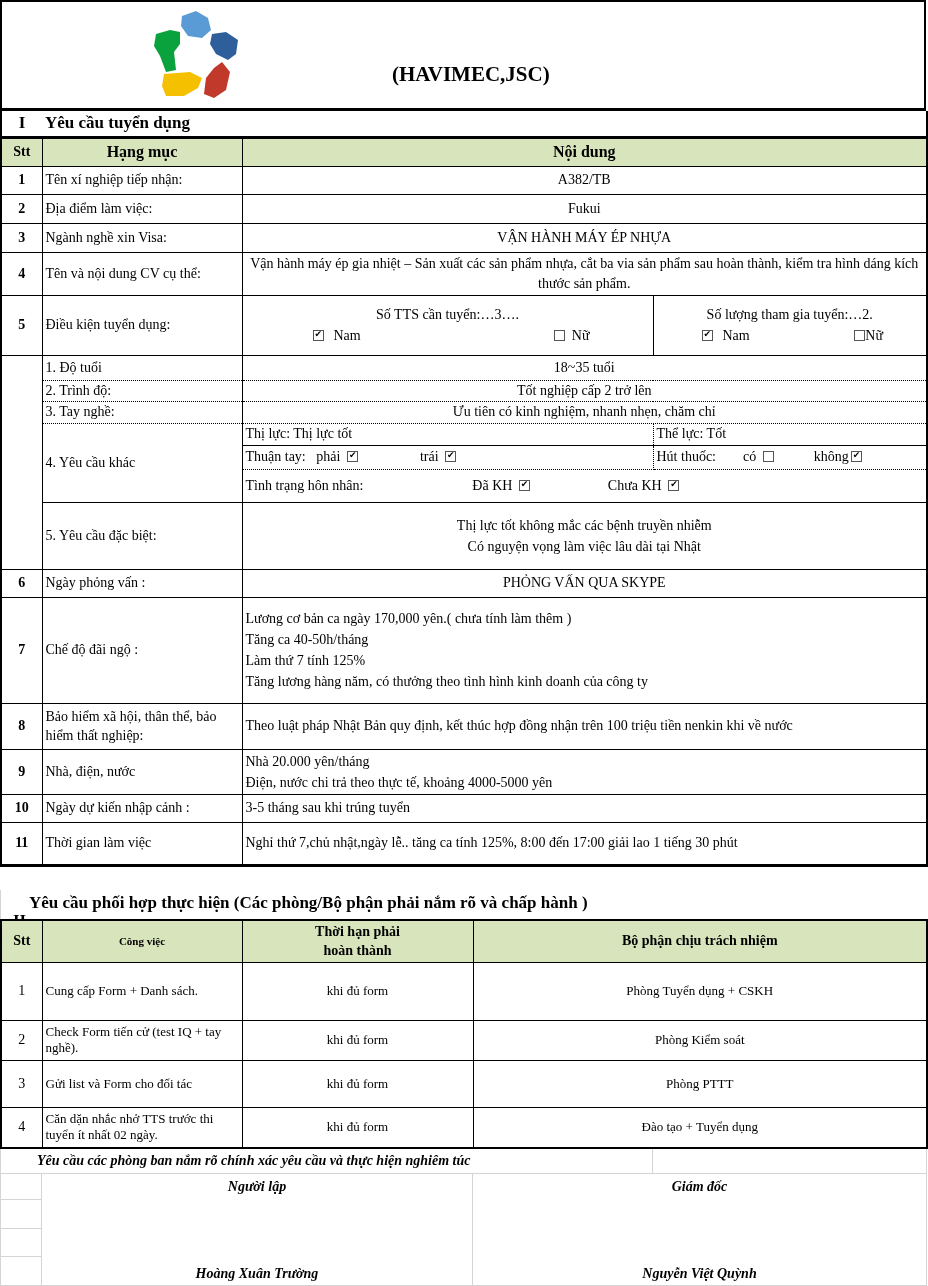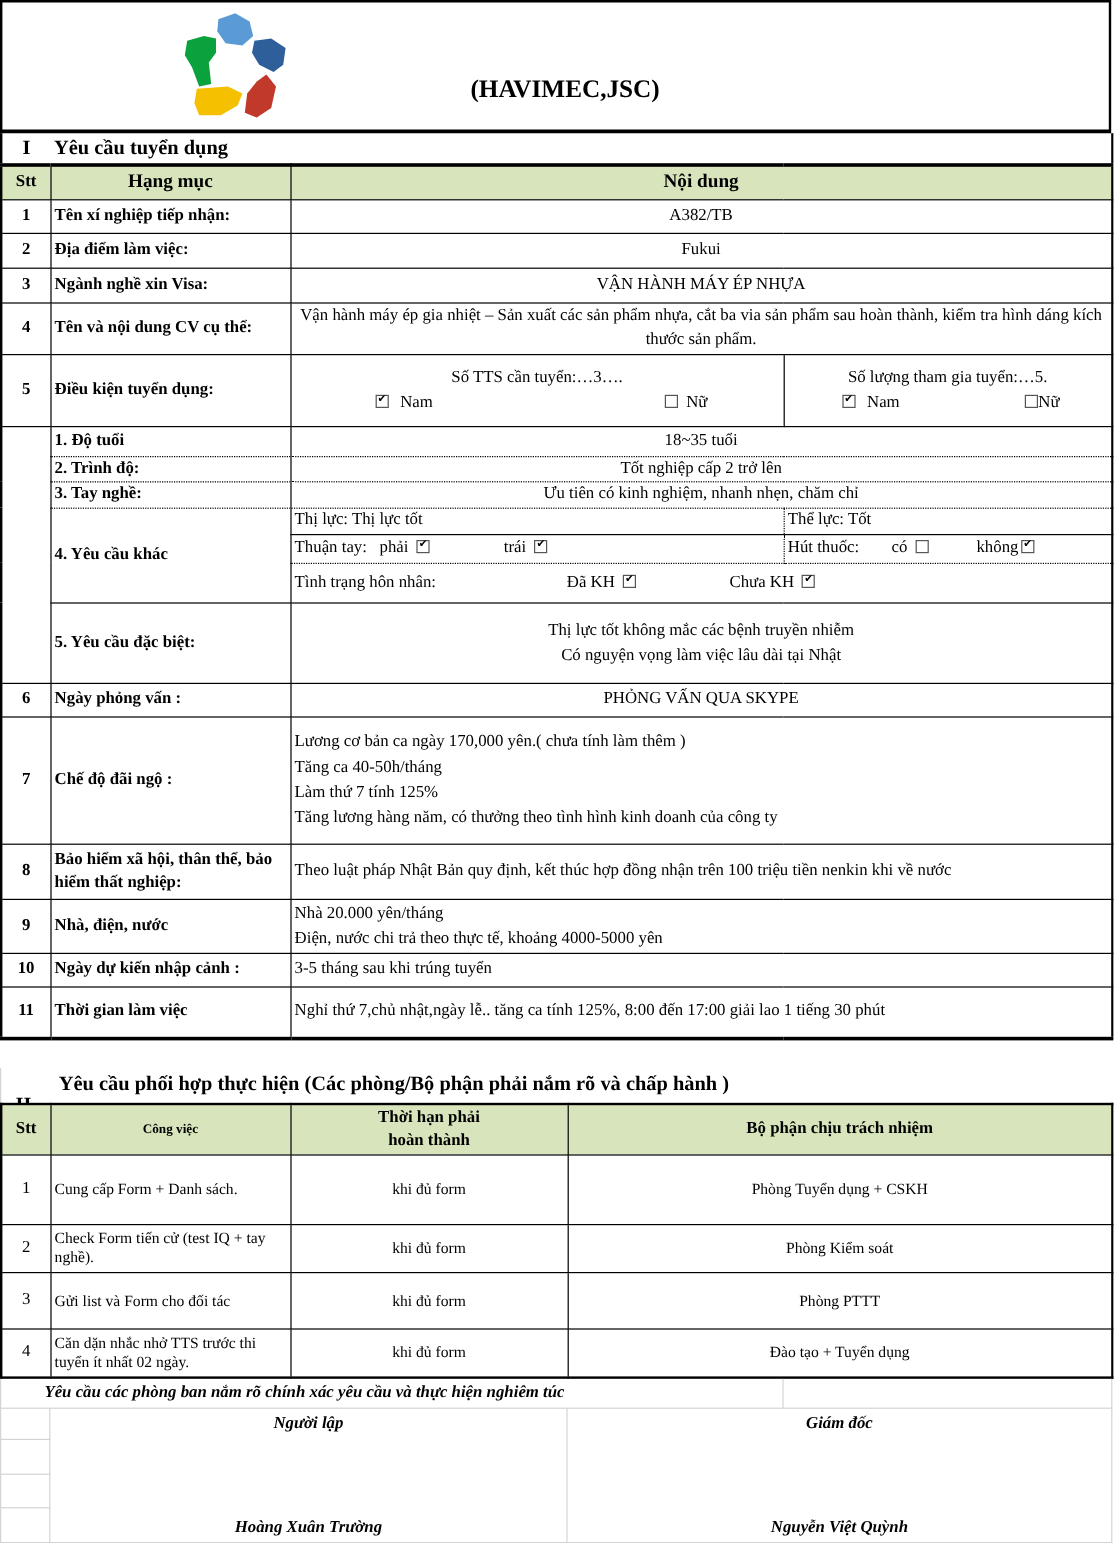--- a/index.html
+++ b/index.html
@@ -14,21 +14,21 @@
   
   #header { left: 0; top: 0; width: 926px; height: 111px; border: 2px solid #000; border-bottom: 3px solid #000; }
   #logo { position: absolute; left: 148px; top: 6px; width: 96px; height: 92px; }
   #title-1 { position: absolute; left: 253px; top: 30px; font-size: 21px; font-weight: bold; letter-spacing: -0.2px; }
   #title-2 { position: absolute; left: 390px; top: 60px; font-size: 21px; font-weight: bold; }
 
   table { border-collapse: collapse; table-layout: fixed; position: absolute; }
   td { border: 1px solid #000; vertical-align: middle; padding: 0 3px; font-size: 14px; line-height: 20px; }
   td.hdr { background: #d8e4bc; font-weight: bold; text-align: center; font-size: 16px; }
   td.stt { text-align: center; font-weight: bold; }
-  td.cat { font-weight: bold; }
+  td.cat { font-weight: normal; }
   td.dot-b { border-bottom: 1px dotted #000; }
   td.dot-t { border-top: 1px dotted #000; }
   td.dot-r { border-right: 1px dotted #000; }
   td.dot-l { border-left: 1px dotted #000; }
 
   #sec1-title-row td { border: none; border-left: 2px solid #000; height: 26px; font-size: 17px; font-weight: bold; }
 
   .cb { display: inline-block; width: 11px; height: 11px; border: 1px solid #555; background: #fff; vertical-align: -1px; position: relative; margin: 0 3px; }
   .cb.checked::after { content: "✔"; position: absolute; left: 1px; top: -4px; font-size: 9px; line-height: 14px; color: #000; font-family: "DejaVu Sans", sans-serif; }
 
@@ -95,21 +95,21 @@
     <td class="stt">5</td>
     <td class="cat">Điều kiện tuyển dụng:</td>
     <td style="text-align:center; line-height:21px;">
       <div>Số TTS cần tuyển:…3….</div>
       <div style="display:flex; justify-content:space-between; padding:0 60px 0 64px;">
         <span><span class="cb checked"></span>&nbsp;&nbsp;<span>Nam</span></span>
         <span><span class="cb"></span>&nbsp;<span>Nữ</span></span>
       </div>
     </td>
     <td style="text-align:center; line-height:21px;">
-      <div>Số lượng tham gia tuyển:…5.</div>
+      <div>Số lượng tham gia tuyển:…2.</div>
       <div style="display:flex; justify-content:space-between; padding:0 40px 0 42px;">
         <span><span class="cb checked"></span>&nbsp;&nbsp;<span>Nam</span></span>
         <span><span class="cb" style="margin:0;"></span><span>Nữ</span></span>
       </div>
     </td>
   </tr>
 
   <tr style="height:25px;">
     <td rowspan="7"></td>
     <td class="cat dot-b">1. Độ tuổi</td>
@@ -200,21 +200,21 @@
   <tr style="height:43px;">
     <td class="stt" style="border-bottom:3px solid #000;">11</td>
     <td class="cat" style="border-bottom:3px solid #000;">Thời gian làm việc</td>
     <td colspan="2" style="border-bottom:3px solid #000;">Nghỉ thứ 7,chủ nhật,ngày lễ.. tăng ca tính 125%, 8:00 đến 17:00 giải lao 1 tiếng 30 phút</td>
   </tr>
 </tbody>
   </table>
 
 <div class="abs" style="left:0; top:890px; width:926px; height:29px; border-left:1px solid #d4d4d4;">
   <span class="abs b" style="left:12px; top:21px; font-size:17px;">II</span>
-  <span class="abs b" style="left:48px; top:3px; font-size:17px;">Yêu cầu phối hợp thực hiện (Các phòng/Bộ phận phải nắm rõ và chấp hành )</span>
+  <span class="abs b" style="left:28px; top:3px; font-size:17px;">Yêu cầu phối hợp thực hiện (Các phòng/Bộ phận phải nắm rõ và chấp hành )</span>
 </div>
 
 <table class="sec2" style="left:0; top:919px; width:926px; border:2px solid #000;">
   <colgroup>
     <col style="width:41px">
     <col style="width:200px">
     <col style="width:231px">
     <col style="width:454px">
   </colgroup>
   <tbody>

